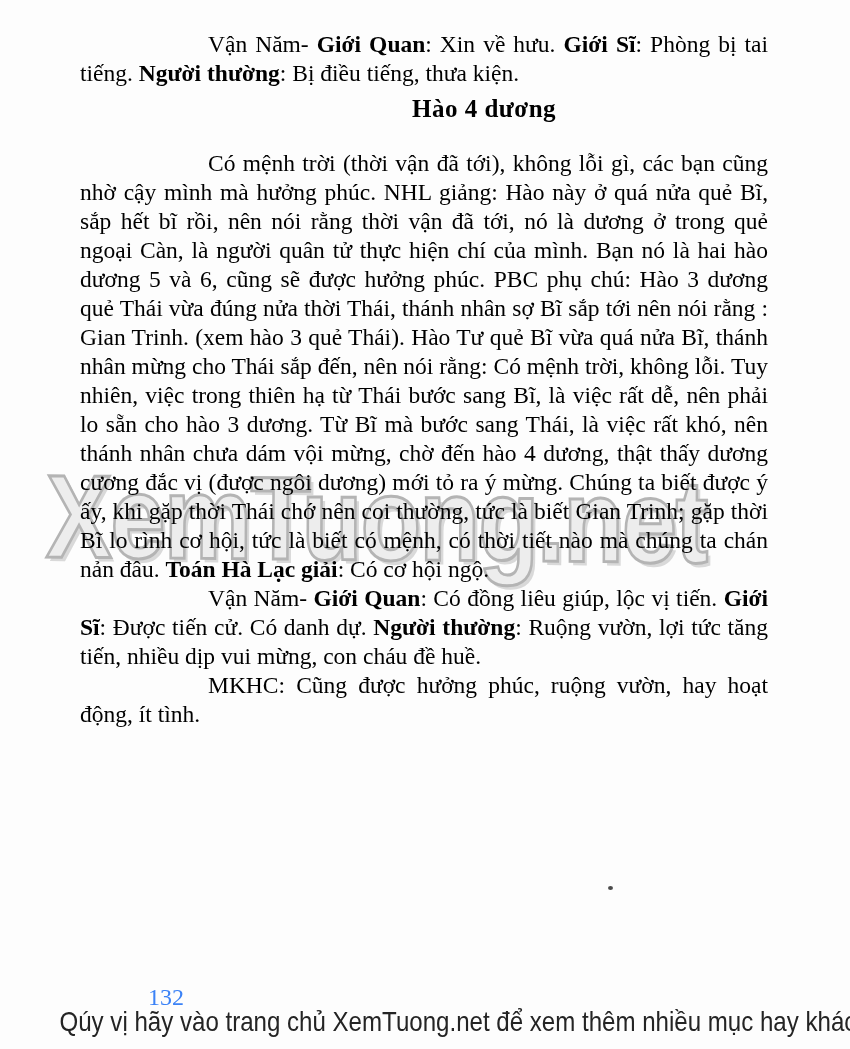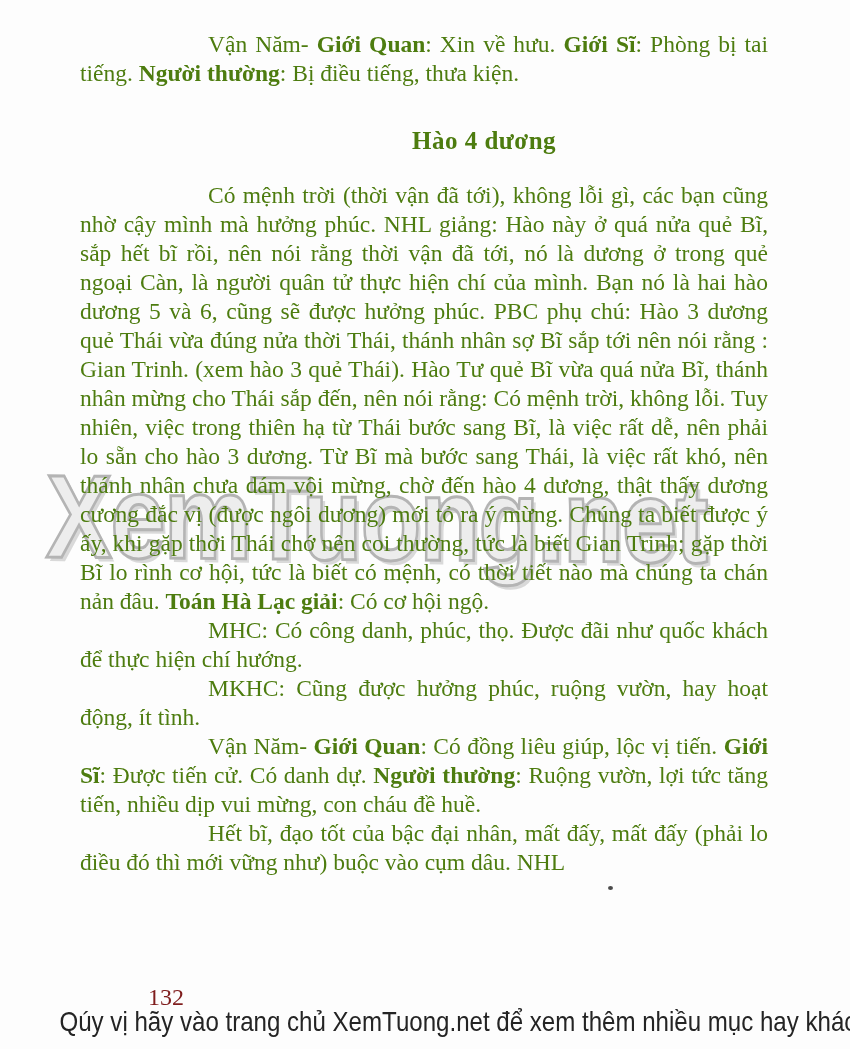--- a/index.html
+++ b/index.html
@@ -32,42 +32,42 @@
     transform-origin: left center;
   }
   
   .text-column {
     position: absolute;
     left: 80px; top: 30px;
     width: 688px;
     z-index: 2;
     font-size: 23.5px;
     line-height: 29px;
-    color: #4d7c0f;
+    color: #000000;
   }
   p.para { margin: 0; text-align: justify; }
   .indent { text-indent: 128px; }
   .hao-heading {
     text-align: center;
     padding-left: 120px;
     font-weight: bold;
     font-size: 25px;
     line-height: 31px;
-    margin: 37px 0 25px 0;
+    margin: 5px 0 25px 0;
     letter-spacing: 0.5px;
   }
   .b { font-weight: bold; }
   .i { }
   
   .page-number {
     position: absolute;
     left: 148px; top: 984px;
     z-index: 2;
     font-size: 24px;
-    color: #7f1d1d;
+    color: #3b82f6;
   }
   
   .footer-note {
     position: absolute;
     left: 0; top: 1002px;
     width: 850px;
     z-index: 3;
     text-align: center;
     font-family: "Liberation Sans", "DejaVu Sans", sans-serif;
     font-size: 28px;
@@ -95,28 +95,26 @@
   <div class="watermark">XemTuong.net</div>
 
   <div class="text-column">
 
     <p class="para indent"><span>Vận Năm- </span><span class="b">Giới Quan</span><span>: Xin về hưu. </span><span class="b">Giới Sĩ</span><span>: Phòng bị tai tiếng. </span><span class="b">Người thường</span><span>: Bị điều tiếng, thưa kiện.</span></p>
 
     <div class="hao-heading">Hào 4 dương</div>
 
     <p class="para indent"><span class="i">Có mệnh trời (thời vận đã tới), không lỗi gì, các bạn cũng nhờ cậy mình mà hưởng phúc. </span><span>NHL giảng: Hào này ở quá nửa quẻ Bĩ, sắp hết bĩ rồi, nên nói rằng thời vận đã tới, nó là dương ở trong quẻ ngoại Càn, là người quân tử thực hiện chí của mình. Bạn nó là hai hào dương 5 và 6, cũng sẽ được hưởng phúc. PBC phụ chú: Hào 3 dương quẻ Thái vừa đúng nửa thời Thái, thánh nhân sợ Bĩ sắp tới nên nói rằng : Gian Trinh. (xem hào 3 quẻ Thái). Hào Tư quẻ Bĩ vừa quá nửa Bĩ, thánh nhân mừng cho Thái sắp đến, nên nói rằng: Có mệnh trời, không lỗi. Tuy nhiên, việc trong thiên hạ từ Thái bước sang Bĩ, là việc rất dễ, nên phải lo sẵn cho hào 3 dương. Từ Bĩ mà bước sang Thái, là việc rất khó, nên thánh nhân chưa dám vội mừng, chờ đến hào 4 dương, thật thấy dương cương đắc vị (được ngôi dương) mới tỏ ra ý mừng. Chúng ta biết được ý ấy, khi gặp thời Thái chớ nên coi thường, tức là biết Gian Trinh; gặp thời Bĩ lo rình cơ hội, tức là biết có mệnh, có thời tiết nào mà chúng ta chán nản đâu. </span><span class="b">Toán Hà Lạc giải</span><span>: </span><span class="i">Có cơ hội ngộ.</span></p>
 
-    <p class="para indent"><span>MHC: Có công danh, phúc, thọ. Được đãi như quốc khách để thực hiện chí hướng.</span></p>
+
+    <p class="para indent"><span>Vận Năm- </span><span class="b">Giới Quan</span><span>: Có đồng liêu giúp, lộc vị tiến. </span><span class="b">Giới Sĩ</span><span>: Được tiến cử. Có danh dự. </span><span class="b">Người thường</span><span>: Ruộng vườn, lợi tức tăng tiến, nhiều dịp vui mừng, con cháu đề huề.</span></p>
 
     <p class="para indent"><span>MKHC: Cũng được hưởng phúc, ruộng vườn, hay hoạt động, ít tình.</span></p>
 
-    <p class="para indent"><span>Vận Năm- </span><span class="b">Giới Quan</span><span>: Có đồng liêu giúp, lộc vị tiến. </span><span class="b">Giới Sĩ</span><span>: Được tiến cử. Có danh dự. </span><span class="b">Người thường</span><span>: Ruộng vườn, lợi tức tăng tiến, nhiều dịp vui mừng, con cháu đề huề.</span></p>
 
-
-    <p class="para indent"><span class="i">Hết bĩ, đạo tốt của bậc đại nhân, mất đấy, mất đấy (phải lo điều đó thì mới vững như) buộc vào cụm dâu. </span><span>NHL</span></p>
 
   </div>
 
   <div class="artifact-dot"></div>
 
   <div class="page-number">132</div>
 
   <div class="footer-note">Qúy vị hãy vào trang chủ XemTuong.net để xem thêm nhiều mục hay khác</div>
 
 </div>

